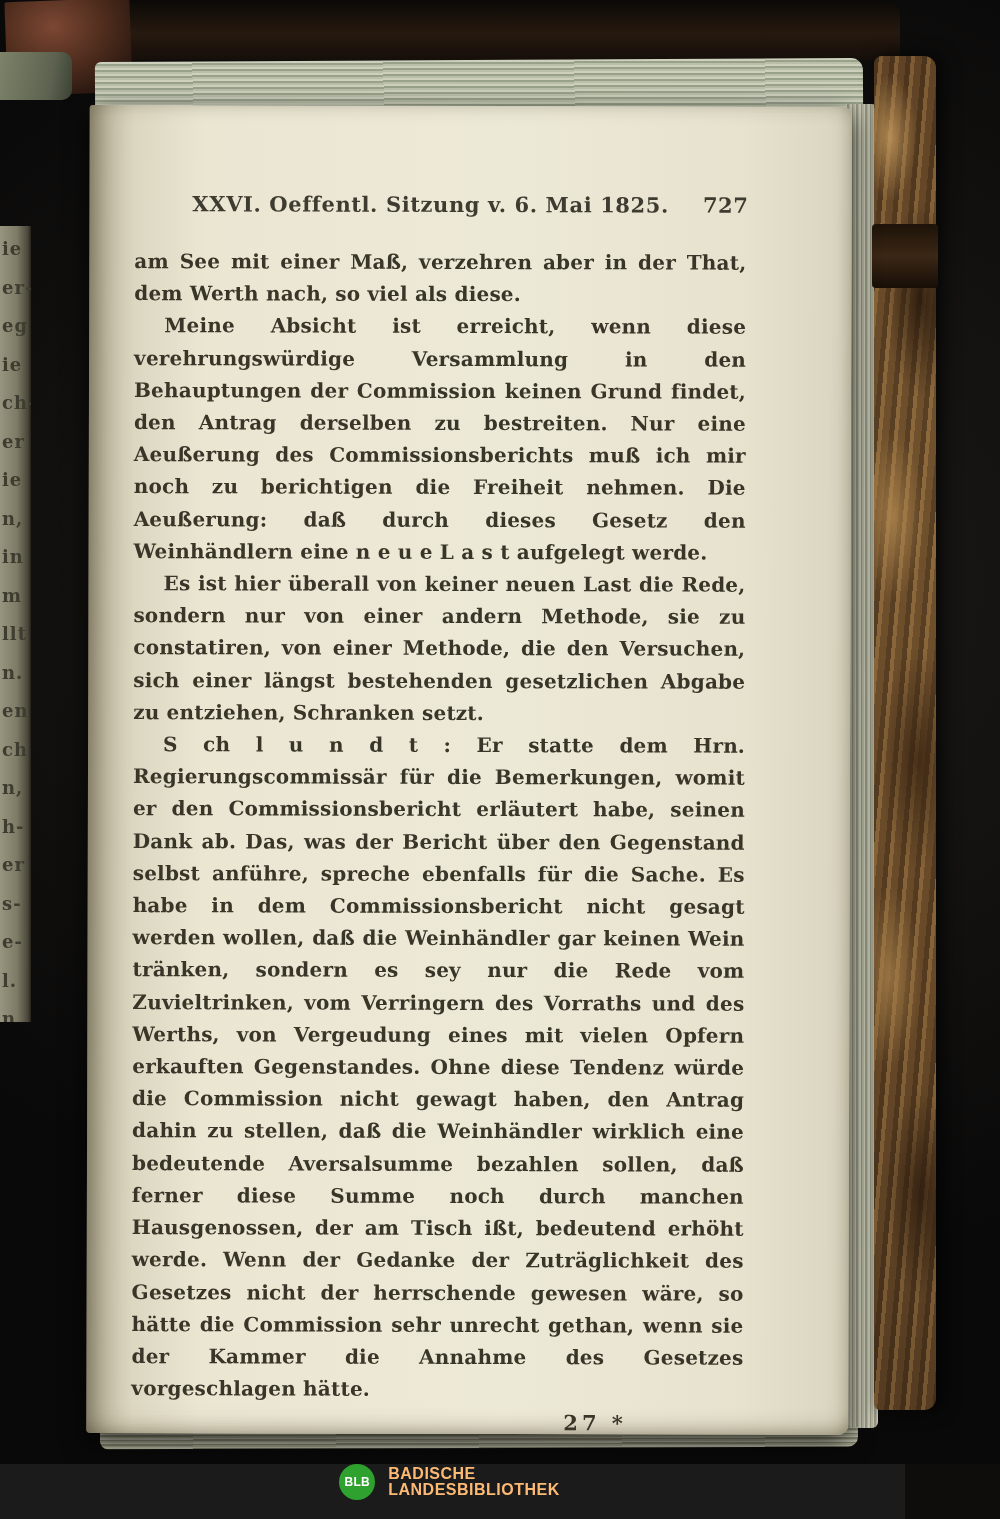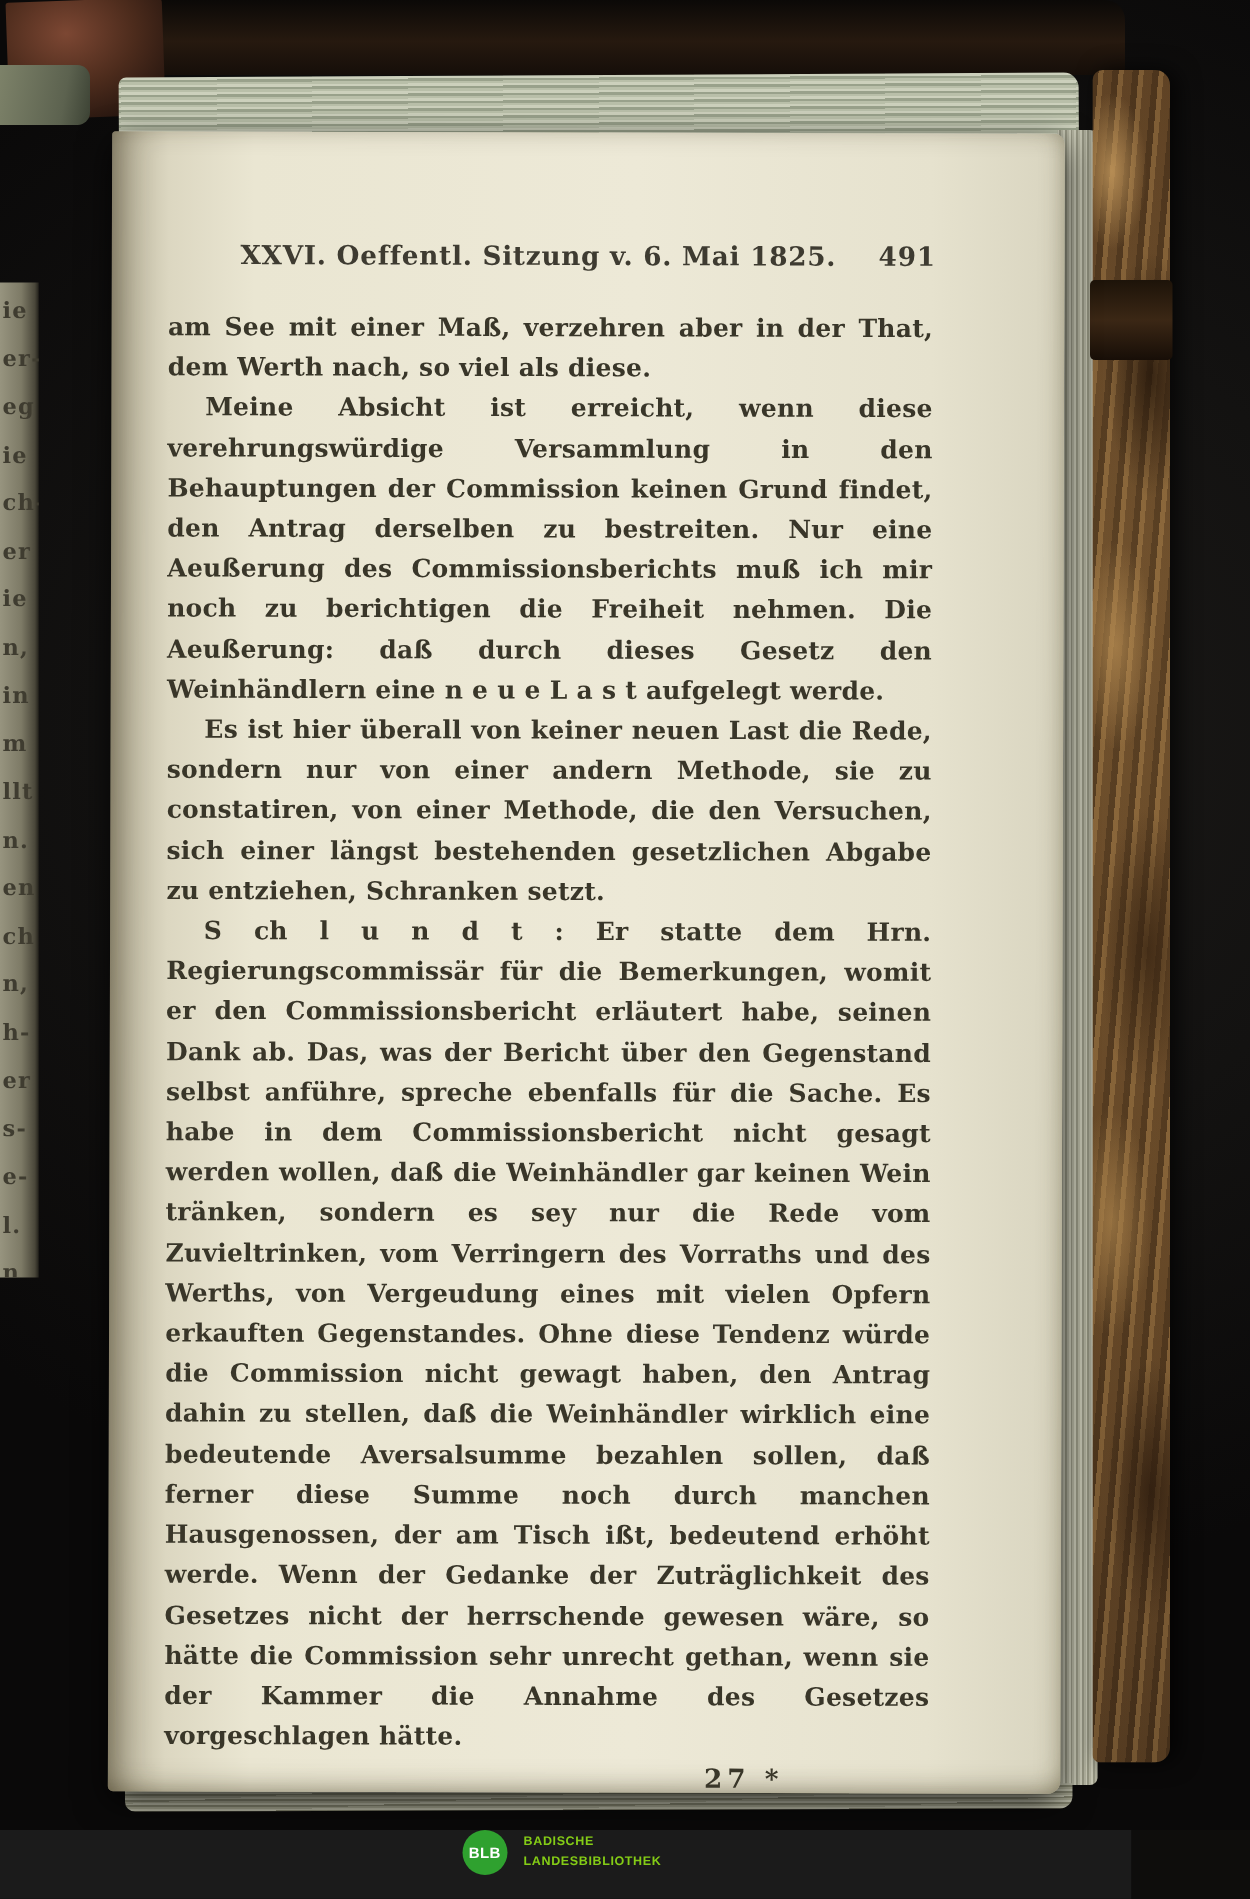--- a/index.html
+++ b/index.html
@@ -126,21 +126,21 @@
     font-family:"Liberation Sans", sans-serif;
     flex-direction:column;
   }
   .footer-left { display:flex; align-items:center; gap:13px; }
   .blb-logo {
     width:36px; height:36px; border-radius:50%;
     background:#2fa12f; color:#ffffff;
     display:flex; align-items:center; justify-content:center;
     font-weight:bold; font-size:12px; letter-spacing:.3px;
   }
-  .lib-name { color:#84cc16; font-weight:bold; font-size:10px; line-height:16px; letter-spacing:.5px; }
+  .lib-name { color:#fdba74; font-weight:bold; font-size:16px; line-height:16px; letter-spacing:.5px; }
   .footer-right { display:flex; align-items:center; gap:11px; }
   .state-name { color:#ffffff; font-size:16px; }
 </style>
 </head>
 <body>
 
 <div class="photo">
 
   <div class="top-board"></div>
   <div class="corner-leather"></div>
@@ -178,21 +178,21 @@
       <span class="frag">t-</span>
       <span class="frag">g</span>
       <span class="frag">n</span>
       <span class="frag">-</span>
     </div>
 
   <div class="page">
 
     <div class="page-header">
       <span>XXVI. Oeffentl. Sitzung v. 6. Mai 1825.</span>
-      <span>491</span>
+      <span>727</span>
     </div>
 
     <div class="body-text">
       <p>am See mit einer Maß, verzehren aber in der That, dem Werth nach, so viel als diese.</p>
       <p class="indent">Meine Absicht ist erreicht, wenn diese verehrungswürdige Versammlung in den Behauptungen der Commission keinen Grund findet, den Antrag derselben zu bestreiten. Nur eine Aeußerung des Commissionsberichts muß ich mir noch zu berichtigen die Freiheit nehmen. Die Aeußerung: daß durch dieses Gesetz den Weinhändlern eine n e u e  L a s t aufgelegt werde.</p>
       <p class="indent">Es ist hier überall von keiner neuen Last die Rede, sondern nur von einer andern Methode, sie zu constatiren, von einer Methode, die den Versuchen, sich einer längst bestehenden gesetzlichen Abgabe zu entziehen, Schranken setzt.</p>
       <p class="indent">S ch l u n d t :  Er statte dem Hrn. Regierungscommissär für die Bemerkungen, womit er den Commissionsbericht erläutert habe, seinen Dank ab. Das, was der Bericht über den Gegenstand selbst anführe, spreche ebenfalls für die Sache. Es habe in dem Commissionsbericht nicht gesagt werden wollen, daß die Weinhändler gar keinen Wein tränken, sondern es sey nur die Rede vom Zuvieltrinken, vom Verringern des Vorraths und des Werths, von Vergeudung eines mit vielen Opfern erkauften Gegenstandes. Ohne diese Tendenz würde die Commission nicht gewagt haben, den Antrag dahin zu stellen, daß die Weinhändler wirklich eine bedeutende Aversalsumme bezahlen sollen, daß ferner diese Summe noch durch manchen Hausgenossen, der am Tisch ißt, bedeutend erhöht werde. Wenn der Gedanke der Zuträglichkeit des Gesetzes nicht der herrschende gewesen wäre, so hätte die Commission sehr unrecht gethan, wenn sie der Kammer die Annahme des Gesetzes vorgeschlagen hätte.</p>
       <div class="catchword">27 *</div>
     </div>
 

